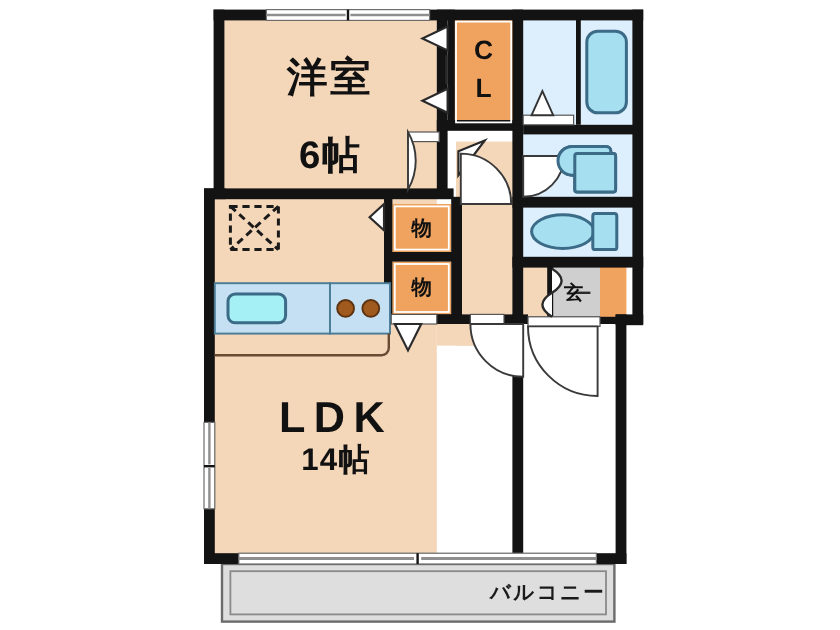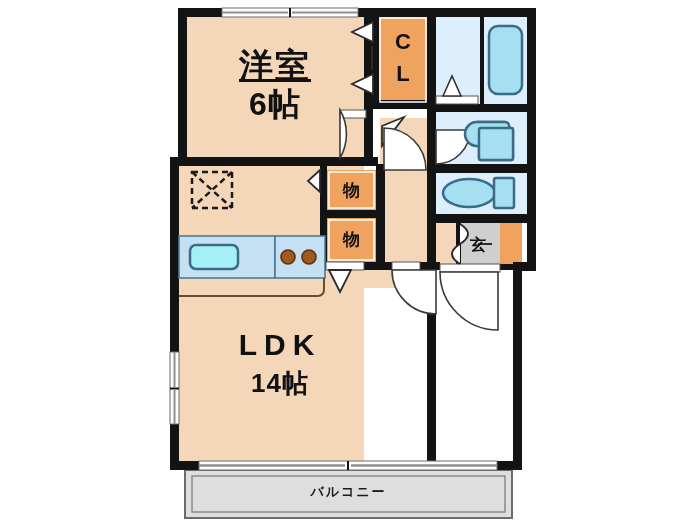--- a/index.html
+++ b/index.html
@@ -25,28 +25,28 @@
     color: #111111;
     font-weight: bold;
     text-align: center;
     line-height: 1;
     white-space: nowrap;
     user-select: none;
   }
   .lbl-room {
     font-size: 34px;
     letter-spacing: 2px;
-    text-decoration: underline;
   }
   .lbl-room2 {
     font-size: 32px;
     letter-spacing: 1px;
+    margin-top: 25px;
   }
   .lbl-ldk {
-    font-size: 30px;
+    font-size: 36px;
     letter-spacing: 7px;
     font-weight: bold;
   }
   .lbl-ldk2 {
     font-size: 26px;
     letter-spacing: 1px;
     font-weight: bold;
   }
   .lbl-cl {
     font-size: 22px;
@@ -55,24 +55,25 @@
   }
   .lbl-sm {
     font-size: 17px;
     font-weight: bold;
   }
   .lbl-gen {
     font-size: 16px;
     font-weight: bold;
   }
   .lbl-balc {
-    font-size: 13px;
+    font-size: 17px;
     font-weight: bold;
     letter-spacing: 2px;
     color: #1a1a1a;
+    text-align: right;
   }
 </style>
 </head>
 <body>
 
 <svg id="plan" viewBox="0 0 700 525" xmlns="http://www.w3.org/2000/svg">
 
   <rect x="0" y="0" width="700" height="525" fill="#ffffff"></rect>
 
   <g>

